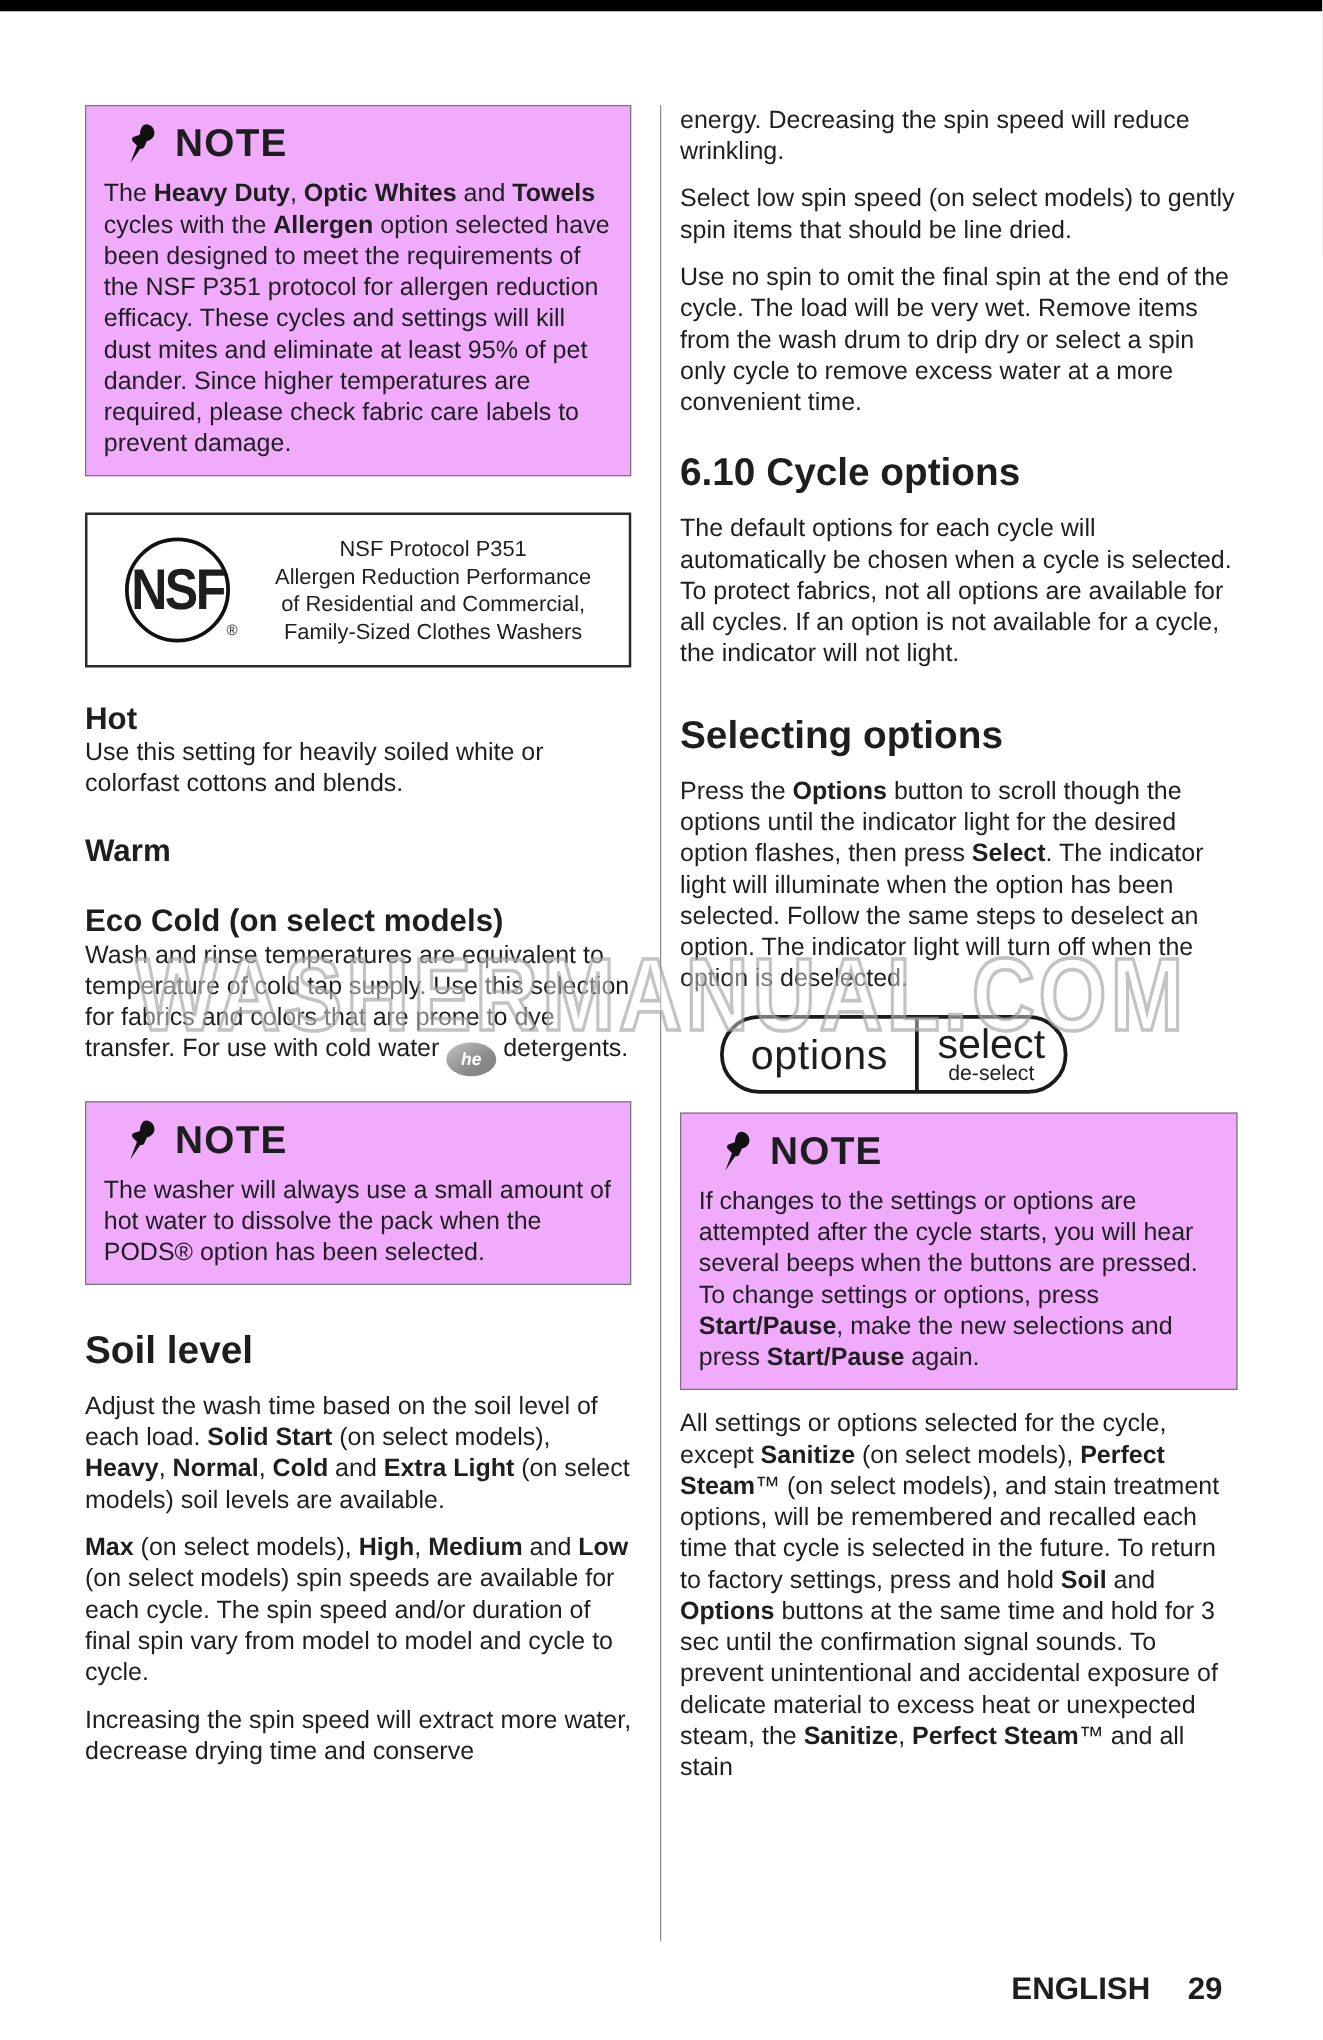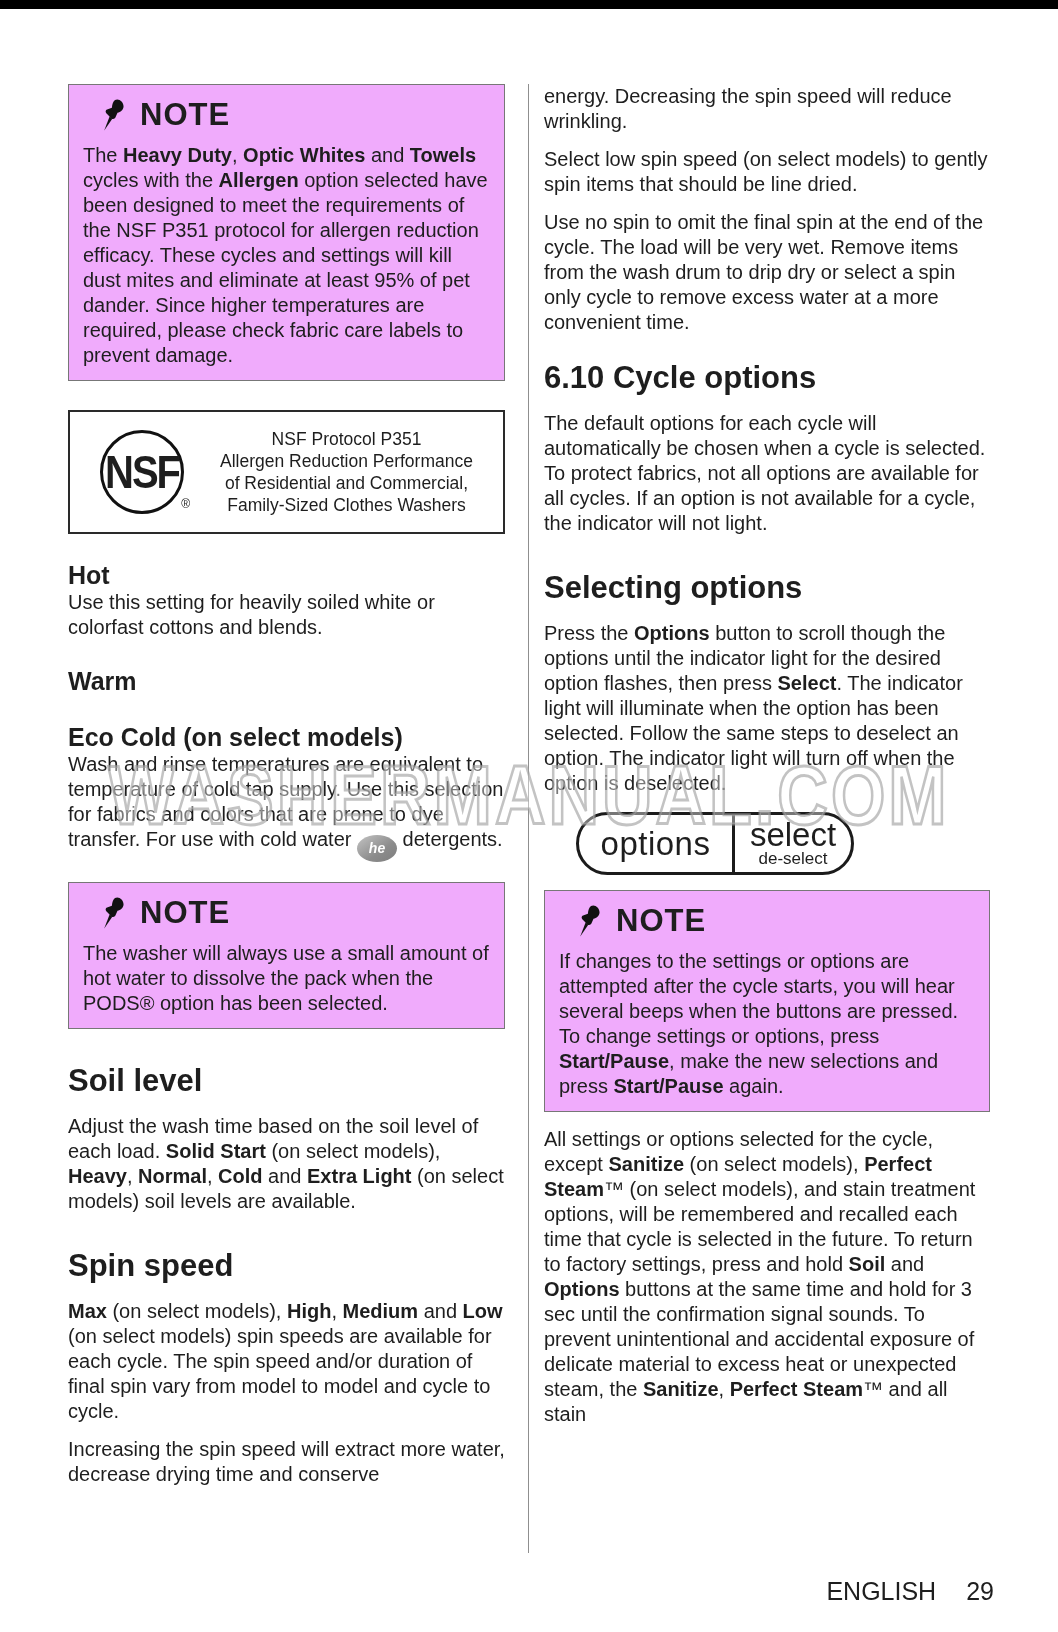--- a/index.html
+++ b/index.html
@@ -48,22 +48,22 @@
   .pill-left { flex:1.32; display:flex; align-items:center; justify-content:center;
     font-size:33px; border-right:3px solid #1b1b1b; letter-spacing:0.5px; }
   .pill-right { flex:1; display:flex; flex-direction:column; align-items:center; justify-content:center; }
   .pill-select { font-size:33px; line-height:30px; }
   .pill-deselect { font-size:17px; line-height:17px; }
 
   .watermark { position:absolute; top:756px; left:50%; transform:translateX(-50%) scaleY(1.18);
     transform-origin:center; font-size:70px; font-weight:bold; letter-spacing:3px; white-space:nowrap;
     color:rgba(255,255,255,0.40); -webkit-text-stroke:2.5px rgba(158,158,158,0.62); z-index:4; }
 
-  .footer { position:absolute; top:1577px; right:64px; display:flex; align-items:center;
-    font-size:25px; font-weight:normal; }
+  .footer { position:absolute; top:1577px; right:80px; display:flex; align-items:center;
+    font-size:25px; font-weight:bold; }
   .footer .lang { margin-right:30px; }
 
   .mt20 { margin-top:20px; }
 </style>
 </head>
 <body>
 
 <div class="page">
   <div class="top-scan-bar"></div>
 
@@ -116,21 +116,20 @@
             </svg>
           </span>
           <span class="note-title">NOTE</span>
         </div>
         <p class="body">The washer will always use a small amount of hot water to dissolve the pack when the PODS® option has been selected.</p>
       </div>
 
       <h2 class="section-h">Soil level</h2>
       <p class="body"><span>Adjust the wash time based on the soil level of each load. </span><b>Solid Start</b><span> (on select models), </span><b>Heavy</b><span>, </span><b>Normal</b><span>, </span><b>Cold</b><span> and </span><b>Extra Light</b><span> (on select models) soil levels are available.</span></p>
 
-      <h2 class="section-h">Spin speed</h2>
       <p class="body"><b>Max</b><span> (on select models), </span><b>High</b><span>, </span><b>Medium</b><span> and </span><b>Low</b><span> (on select models) spin speeds are available for each cycle. The spin speed and/or duration of final spin vary from model to model and cycle to cycle.</span></p>
       <p class="body">Increasing the spin speed will extract more water, decrease drying time and conserve</p>
     </div>
 
     <div class="col-divider"></div>
 
     <div class="col-right">
       <p class="body">energy. Decreasing the spin speed will reduce wrinkling.</p>
       <p class="body">Select low spin speed (on select models) to gently spin items that should be line dried.</p>
       <p class="body">Use no spin to omit the final spin at the end of the cycle. The load will be very wet. Remove items from the wash drum to drip dry or select a spin only cycle to remove excess water at a more convenient time.</p>

